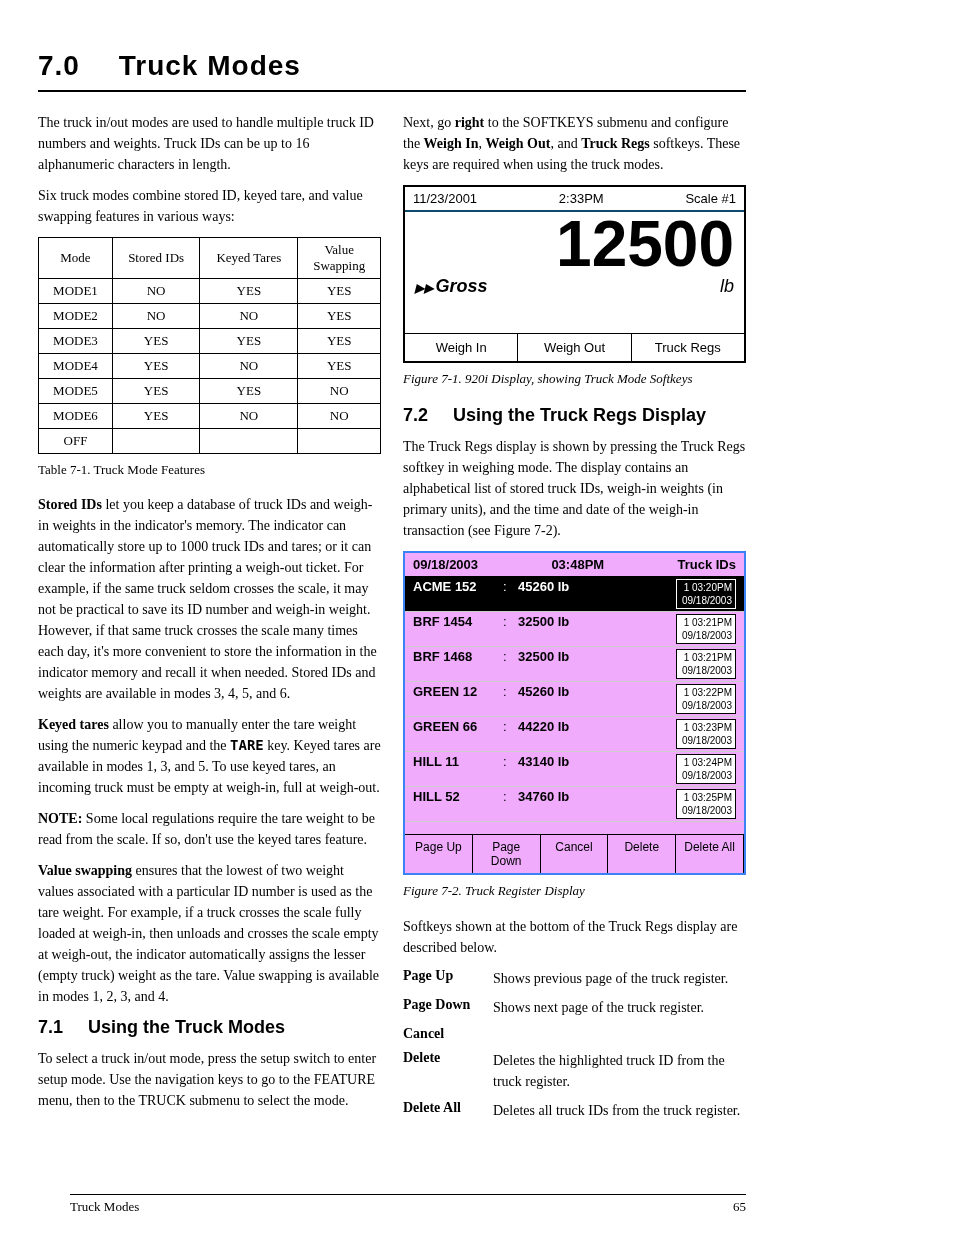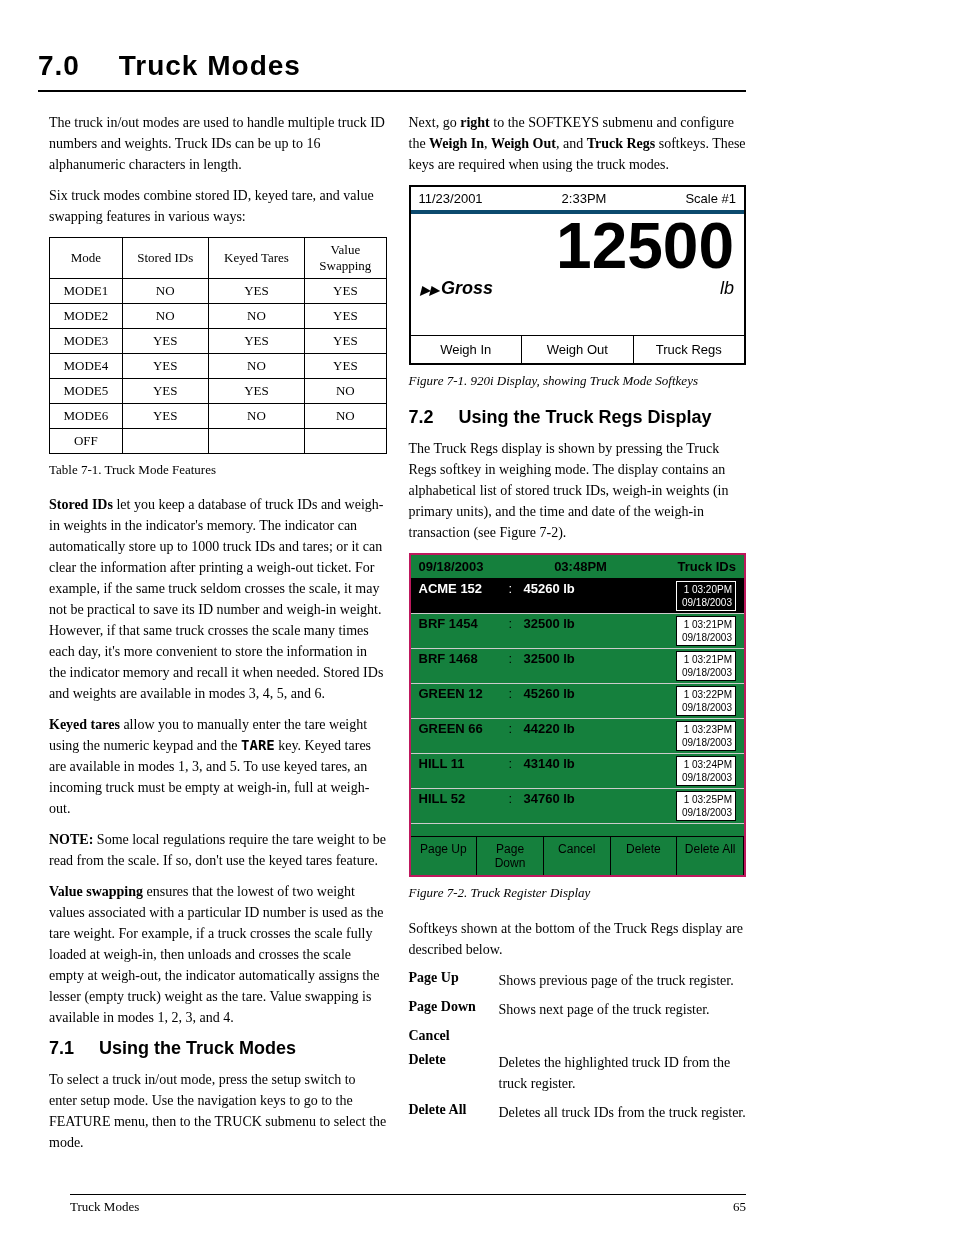--- a/index.html
+++ b/index.html
@@ -25,21 +25,20 @@
       padding-bottom: 8px;
       margin-bottom: 20px;
       letter-spacing: 1px;
     }
     h1.section-title span.num {
       margin-right: 30px;
     }
     .two-col {
       display: flex;
       gap: 22px;
-      margin-left: 11px;
     }
     .col-left {
       flex: 1;
       max-width: 420px;
     }
     .col-right {
       flex: 1;
       max-width: 380px;
     }
     p { margin-bottom: 10px; line-height: 1.5; }
@@ -72,21 +71,21 @@
       border: 2px solid #000;
       background: #fff;
       margin-bottom: 6px;
       font-family: Arial, sans-serif;
     }
     .scale-header {
       display: flex;
       justify-content: space-between;
       padding: 4px 8px;
       font-size: 13px;
-      border-bottom: 4px solid #0c4a6e;
+      border-bottom: 2px solid #0c4a6e;
     }
     .scale-weight {
       text-align: right;
       font-size: 64px;
       font-weight: bold;
       padding: 0 10px;
       line-height: 1;
       font-family: Arial, sans-serif;
     }
     .scale-unit-row {
@@ -132,22 +131,22 @@
       font-weight: bold;
       margin-bottom: 10px;
       margin-top: 10px;
     }
     h2.sub-title span.num {
       margin-right: 20px;
     }
 
     
     .truck-display {
-      border: 2px solid #be185d;
-      background: #15803d;
+      border: 2px solid #3b82f6;
+      background: #f0abfc;
       margin-bottom: 6px;
       font-family: Arial, sans-serif;
       font-size: 13px;
     }
     .truck-header {
       display: flex;
       justify-content: space-between;
       padding: 4px 8px;
       border-bottom: 1px solid #000;
       font-weight: bold;

